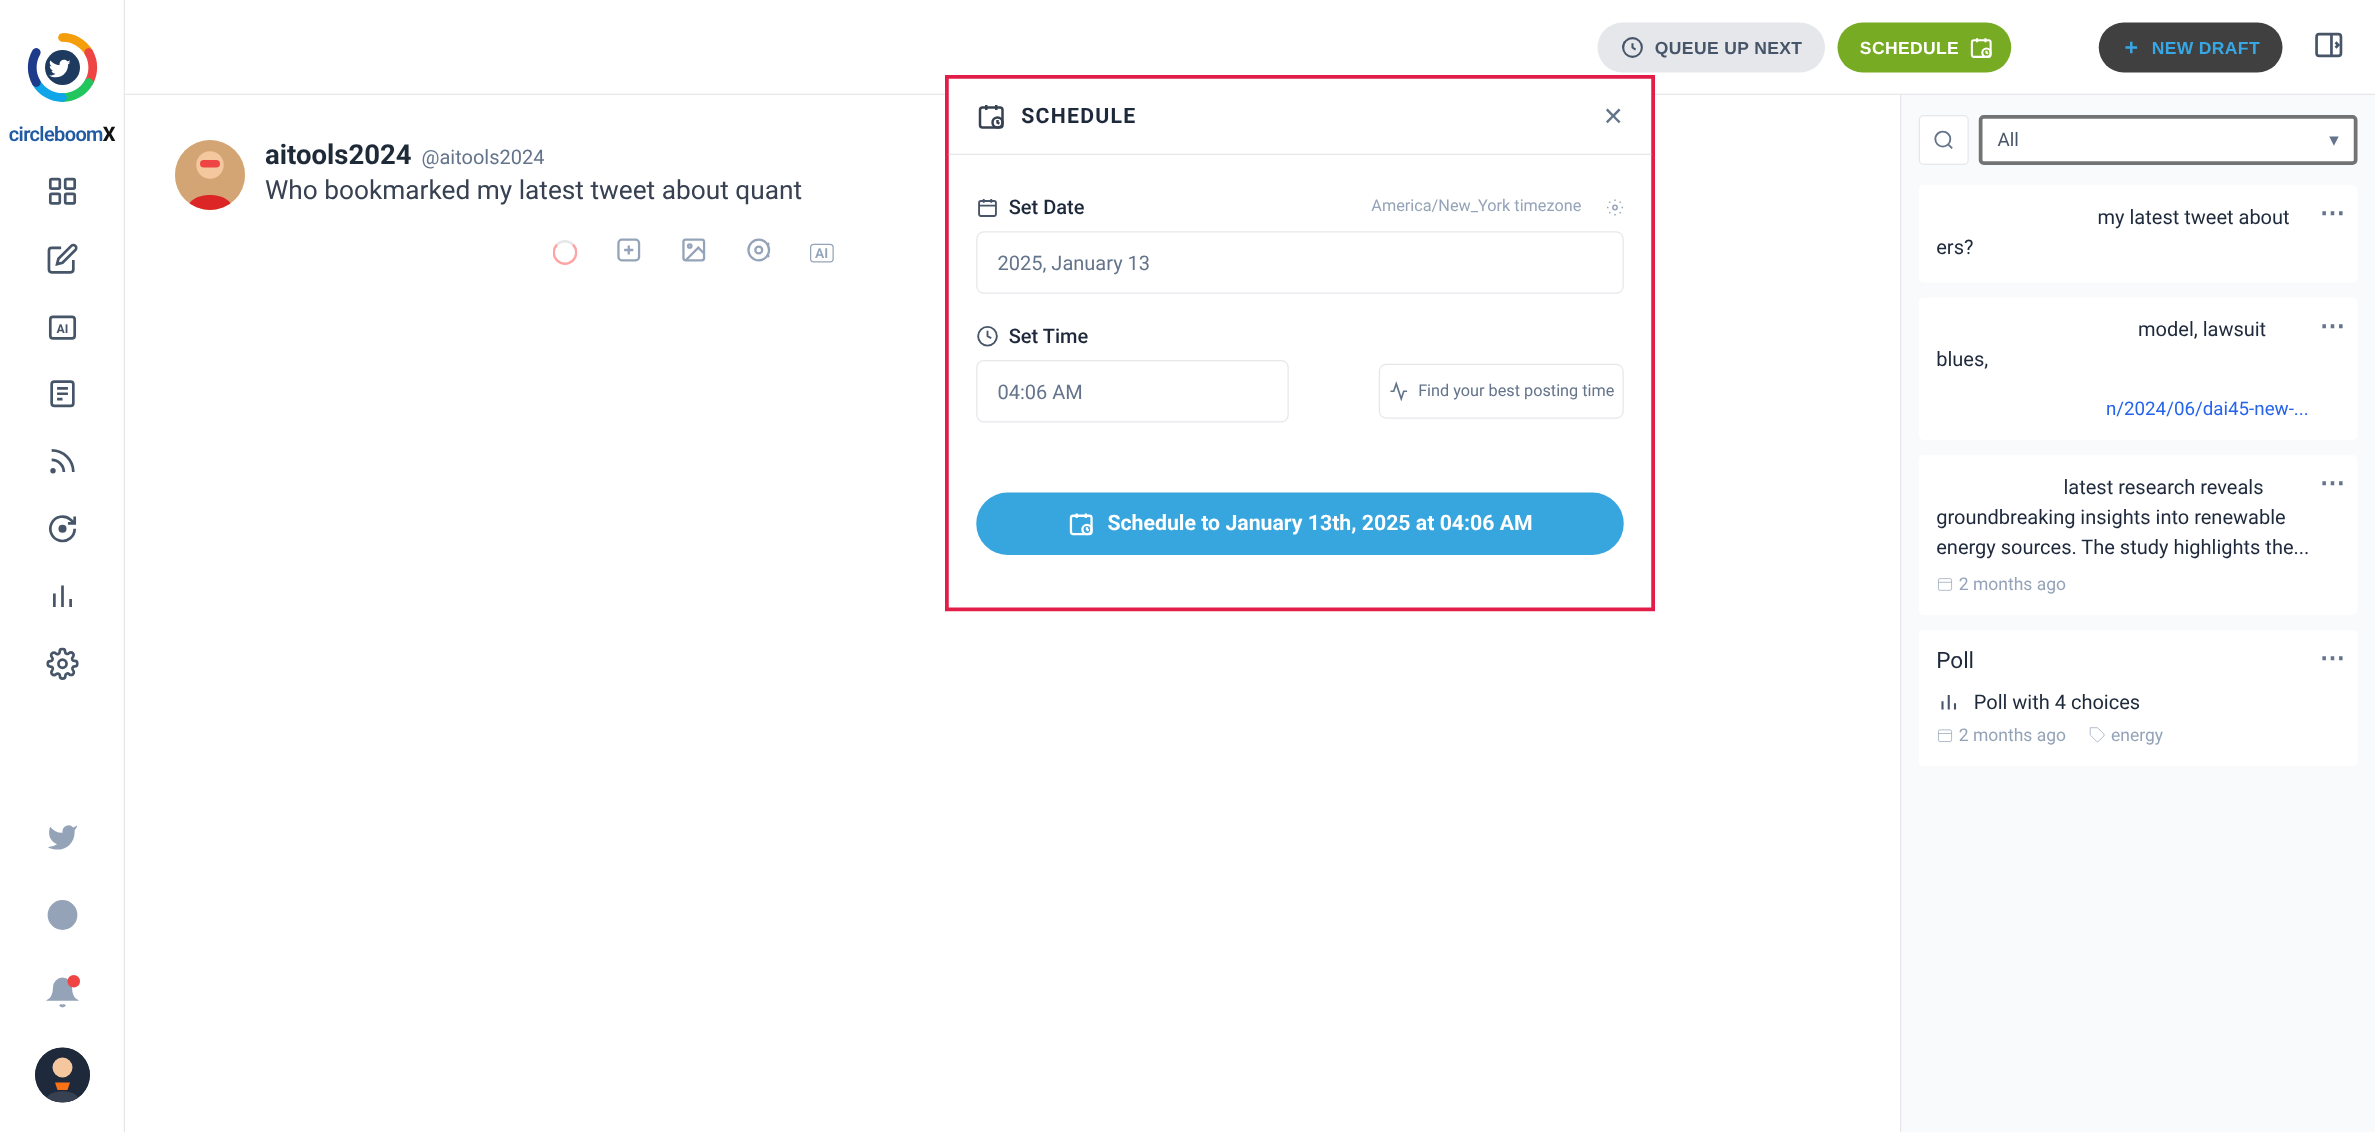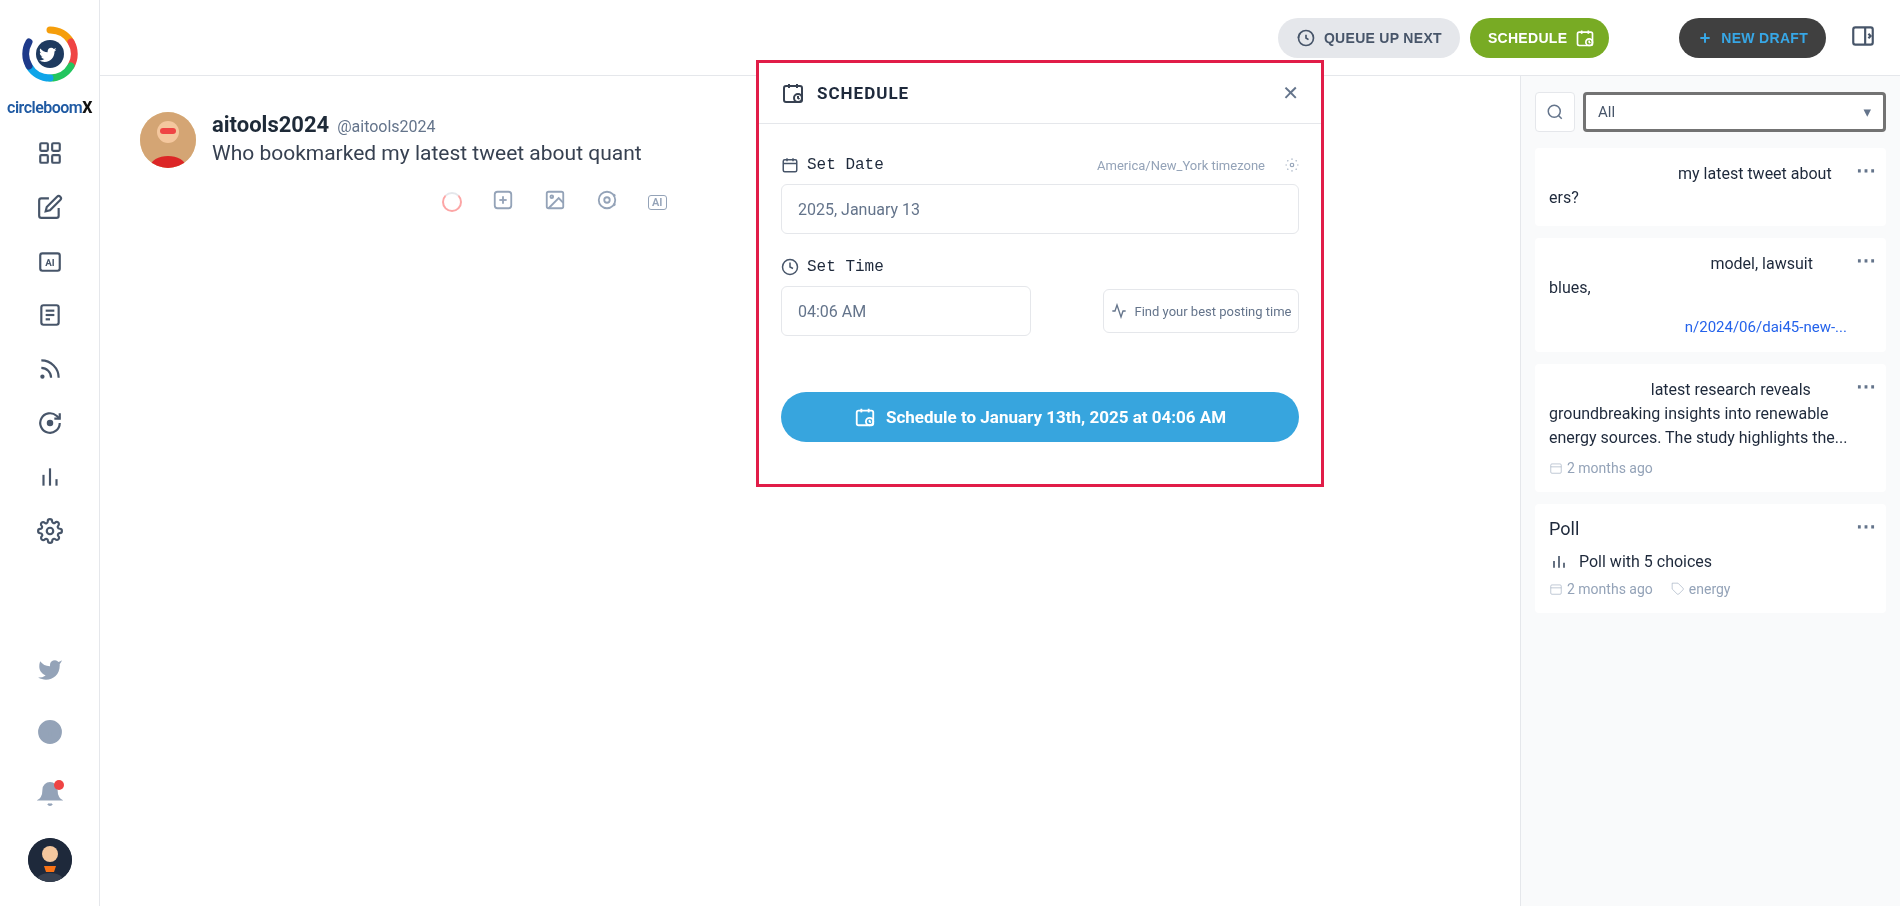--- a/index.html
+++ b/index.html
@@ -309,21 +309,20 @@
       justify-content: space-between;
       margin-top: 14px;
     }
     .field-label {
       display: flex;
       align-items: center;
       gap: 8px;
       font-size: 16px;
       color: #1e293b;
       font-weight: 500;
-      font-family: Liberation Mono, monospace;
     }
     .field-label svg {
       width: 18px;
       height: 18px;
       stroke: #475569;
       stroke-width: 2;
       fill: none;
     }
     .timezone {
       font-size: 13px;
@@ -764,21 +763,21 @@
           </div>
           <div class="draft-item">
             <div class="draft-menu">⋯</div>
             <div class="draft-title">Poll</div>
             <div class="poll-info">
               <svg viewBox="0 0 24 24">
                   <line x1="6" y1="20" x2="6" y2="12"></line>
                   <line x1="12" y1="20" x2="12" y2="6"></line>
                   <line x1="18" y1="20" x2="18" y2="14"></line>
                 </svg>
-              <span>Poll with 5 choices</span>
+              <span>Poll with 4 choices</span>
             </div>
             <div class="draft-meta">
               <span>
                 <svg viewBox="0 0 24 24">
                     <rect x="3" y="5" width="18" height="16" rx="2"></rect>
                     <line x1="3" y1="10" x2="21" y2="10"></line>
                   </svg><span>2 months ago</span>
               </span>
               <span class="tag">
                 <svg viewBox="0 0 24 24" style="stroke:#94a3b8">

